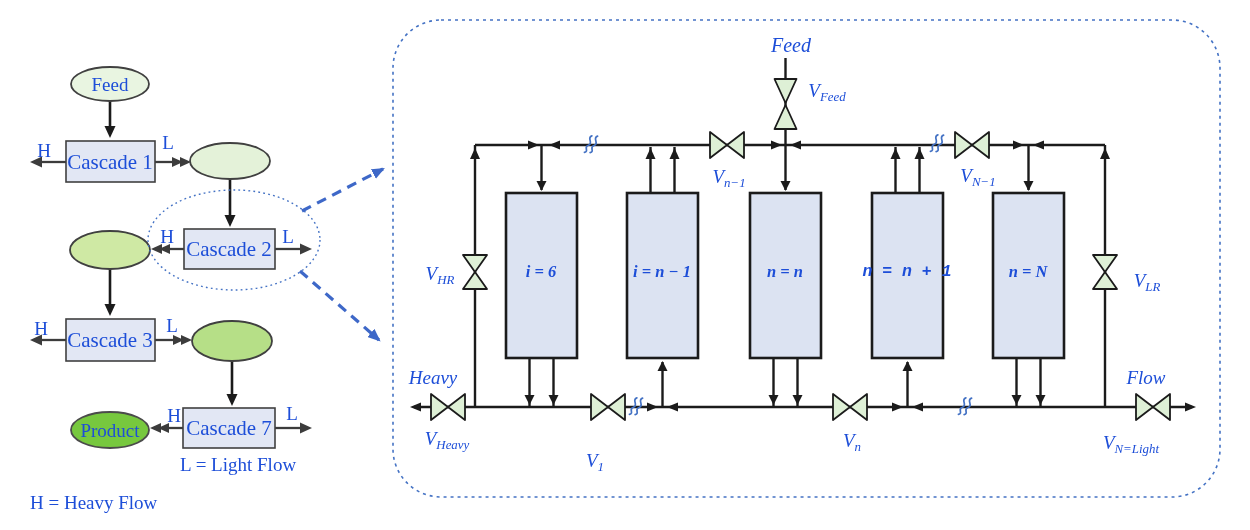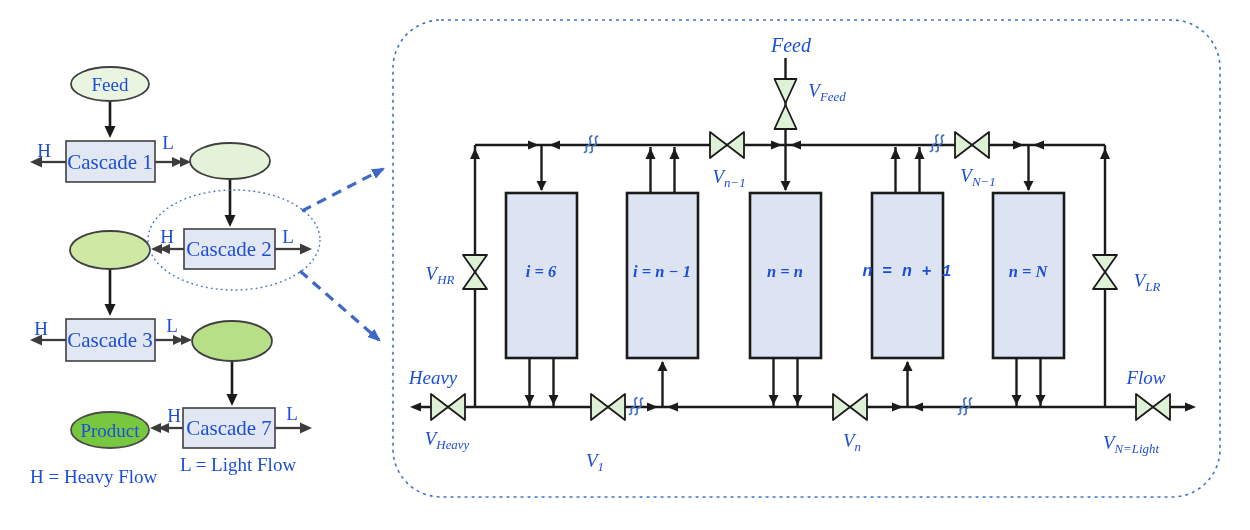--- a/index.html
+++ b/index.html
@@ -223,21 +223,21 @@
 
 <div class="lbl f19" style="left:44px;  top:150px;">H</div>
 <div class="lbl f19" style="left:168px; top:142px;">L</div>
 <div class="lbl f19" style="left:167px; top:236px;">H</div>
 <div class="lbl f19" style="left:288px; top:236px;">L</div>
 <div class="lbl f19" style="left:41px;  top:328px;">H</div>
 <div class="lbl f19" style="left:172px; top:325px;">L</div>
 <div class="lbl f19" style="left:174px; top:415px;">H</div>
 <div class="lbl f19" style="left:292px; top:413px;">L</div>
 
-<div class="lbl tl f19" style="left:30px;  top:467px;">H = Heavy Flow</div>
+<div class="lbl tl f19" style="left:30px;  top:493px;">H = Heavy Flow</div>
 <div class="lbl tl f19" style="left:180px; top:455px;">L = Light Flow</div>
 
 <div class="lbl it f20" style="left:791px;  top:45px;">Feed</div>
 <div class="lbl it f19" style="left:433px;  top:377px;">Heavy</div>
 <div class="lbl it f19" style="left:1146px; top:377px;">Flow</div>
 
 <div class="lbl it f19" style="left:827px;  top:90px;"><span>V</span><sub>Feed</sub></div>
 <div class="lbl it f19" style="left:729px;  top:176px;"><span>V</span><sub>n−1</sub></div>
 <div class="lbl it f19" style="left:978px;  top:175px;"><span>V</span><sub>N−1</sub></div>
 <div class="lbl it f19" style="left:440px;  top:273px;"><span>V</span><sub>HR</sub></div>

